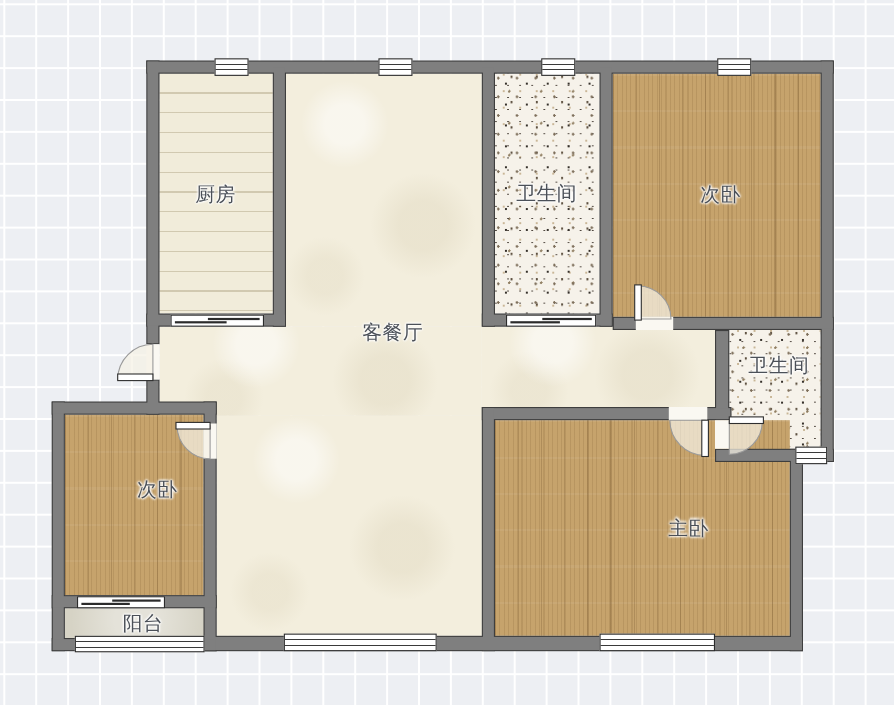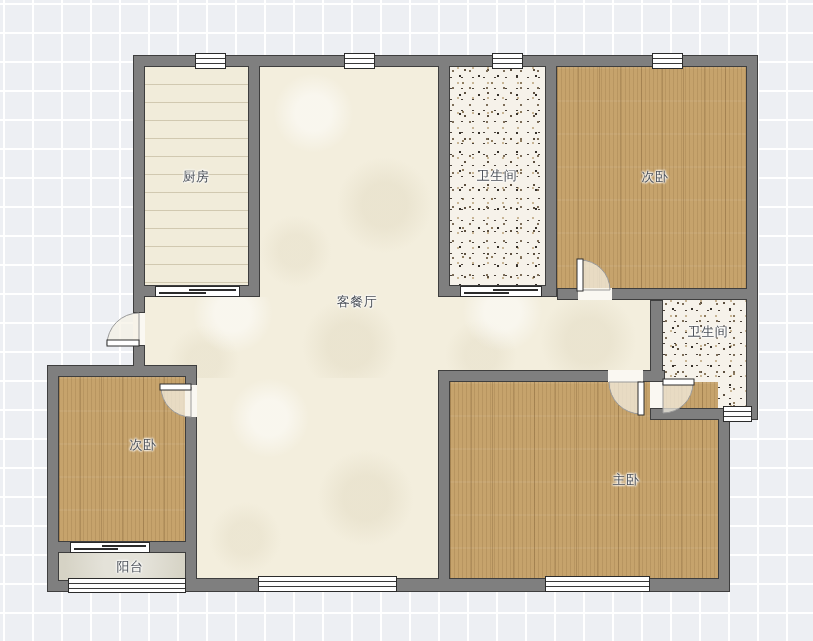--- a/index.html
+++ b/index.html
@@ -59,21 +59,21 @@
   }
   
   .slider{position:absolute;background:#ffffff;border:1px solid #2b2b2b;box-sizing:border-box;}
   .slider::before{content:"";position:absolute;left:4%;top:58%;width:56%;height:2px;background:#2b2b2b;}
   .slider::after{content:"";position:absolute;right:4%;top:22%;width:56%;height:2px;background:#2b2b2b;}
   
   .opening{position:absolute;background:#faf8f2;}
   svg.overlay{position:absolute;left:0;top:0;pointer-events:none;}
   .room-label{
     position:absolute;transform:translate(-50%,-50%);
-    font-size:13px;font-weight:500;color:#4b5058;white-space:nowrap;
+    font-size:18px;font-weight:500;color:#4b5058;white-space:nowrap;
     text-shadow:0 1px 2px #fff,0 -1px 2px #fff,1px 0 2px #fff,-1px 0 2px #fff;
     letter-spacing:.5px;
   }
 </style>
 </head>
 <body>
 
 <div class="stage" id="stage">
     <div class="floor tile" style="left: 145px; top: 67px; width: 103px; height: 218px;"></div>
     <div class="floor living" style="left: 260px; top: 67px; width: 178px; height: 230px;"></div>

